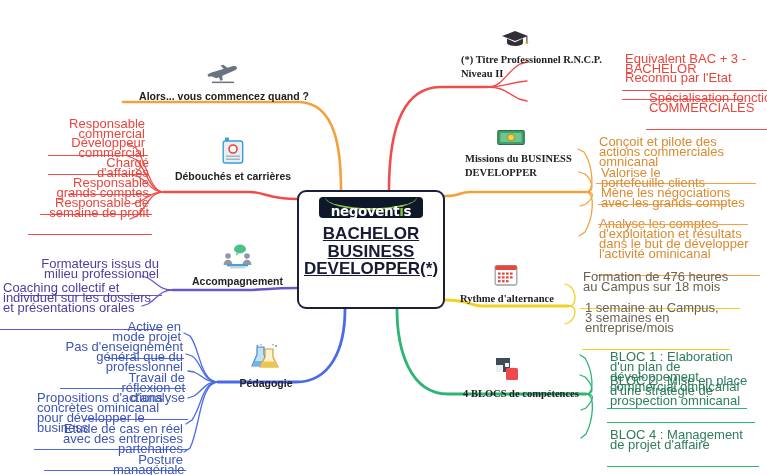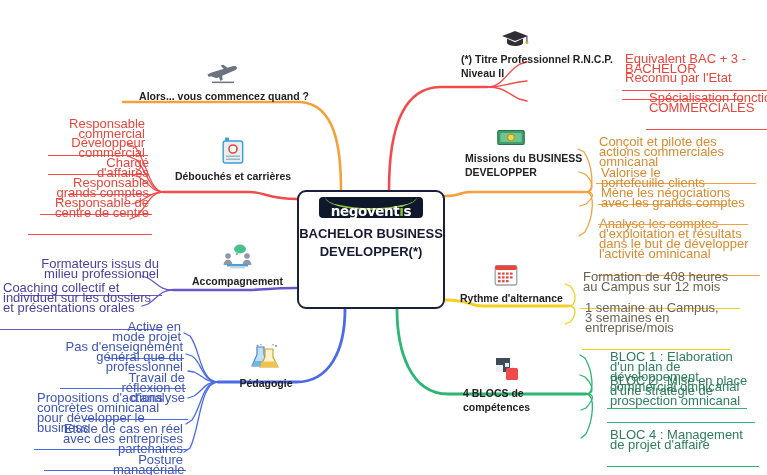--- a/index.html
+++ b/index.html
@@ -89,24 +89,25 @@
     font-size: 2.9px;
     line-height: 3.6px;
     letter-spacing: 0.15px;
     font-weight: bold;
     font-family: "DejaVu Sans", sans-serif;
   }
   #center-title {
     margin-top: 7px;
     text-align: center;
     color: #161a33;
-    font-size: 13px;
+    font-size: 17px;
     font-weight: bold;
     line-height: 17.5px;
     font-family: "Liberation Sans", sans-serif;
+    text-decoration: underline;
   }
 
   
   .branch-head {
     display: flex;
     flex-direction: column;
     align-items: center;
     z-index: 30;
   }
   .branch-head .bh-icon {
@@ -118,21 +119,21 @@
   }
   .branch-head .bh-label {
     color: #222222;
     font-size: 10.5px;
     font-weight: bold;
     line-height: 13.5px;
     text-align: center;
     white-space: pre-line;
   }
   .branch-head.align-left .bh-label { text-align: left; }
-  .branch-head.align-left { align-items: flex-start; }
+  .branch-head.align-left { align-items: flex-start; font-family: Liberation Serif, serif; }
   .branch-head.align-left .bh-icon { justify-content: flex-start; }
 
   
   .leaf {
     position: absolute;
     font-size: 13px;
     line-height: 10px;
     color: #333333;
     padding: 0 3px 16px 3px;
     box-sizing: border-box;
@@ -264,21 +265,21 @@
         <rect x="4" y="21.5" width="14" height="1.5" fill="#9fb6c4"></rect>
       </svg>
     </div>
     <div class="bh-label">Débouchés et carrières</div>
   </div>
 
   <div class="leaf left u-red c-red" style="left:48px; top:119px; width:100px;">Responsable commercial</div>
   <div class="leaf left u-red c-red" style="left:48px; top:138px; width:100px;">Développeur commercial</div>
   <div class="leaf left u-red c-red" style="left:68px; top:158px; width:84px;">Chargé d'affaires</div>
   <div class="leaf left u-red c-red" style="left:40px; top:178px; width:112px;">Responsable grands comptes</div>
-  <div class="leaf left u-red c-red" style="left:28px; top:198px; width:124px;">Responsable de centre de centre</div>
+  <div class="leaf left u-red c-red" style="left:28px; top:198px; width:124px;">Responsable de semaine de profit</div>
 
   <div class="node branch-head align-left" style="left:465px; top:117px; width:130px;">
     <div class="bh-icon" style="width:130px; justify-content:flex-start; padding-left:32px;">
       <svg class="ico" width="28" height="19" viewBox="0 0 28 19">
         <rect x="0.8" y="2.5" width="26.4" height="14" rx="1.4" fill="#3fa06a" stroke="#2c6e49" stroke-width="1.2"></rect>
         <rect x="3.4" y="5" width="21.2" height="9" rx="1" fill="#6fc492"></rect>
         <circle cx="14" cy="9.5" r="3.4" fill="#f5d547" stroke="#b58b1a" stroke-width="1"></circle>
       </svg>
     </div>
     <div class="bh-label">Missions du BUSINESS
@@ -306,21 +307,21 @@
             <rect x="16" y="13.3" width="2.6" height="2.2"></rect>
           <rect x="4" y="17.1" width="2.6" height="2.2"></rect>
             <rect x="8" y="17.1" width="2.6" height="2.2"></rect>
           <rect x="12" y="17.1" width="2.6" height="2.2"></rect>
         </g>
       </svg>
     </div>
     <div class="bh-label">Rythme d'alternance</div>
   </div>
 
-  <div class="leaf right u-yellow c-yellow" style="left:580px; top:272px; width:160px;">Formation de 408 heures au Campus sur 12 mois</div>
+  <div class="leaf right u-yellow c-yellow" style="left:580px; top:272px; width:160px;">Formation de 476 heures au Campus sur 18 mois</div>
   <div class="leaf right u-yellow c-yellow" style="left:582px; top:303px; width:148px;">1 semaine au Campus, 3 semaines en entreprise/mois</div>
 
   <div class="node branch-head align-left" style="left:463px; top:352px; width:130px;">
     <div class="bh-icon" style="width:130px; justify-content:flex-start; padding-left:32px;">
       <svg class="ico" width="26" height="25" viewBox="0 0 26 25">
         <rect x="1" y="1" width="14" height="14" fill="#3f4a57"></rect>
         <rect x="1" y="8" width="7" height="7" fill="#eceff2"></rect>
         <path d="M10 6 h4 v4 h-4z" fill="#eceff2"></path>
         <rect x="11" y="11" width="12" height="12" rx="1.6" fill="#ef4b4b"></rect>
         <path d="M15.5 11 a2 2 0 0 1 4 0z" fill="#eceff2"></path>

